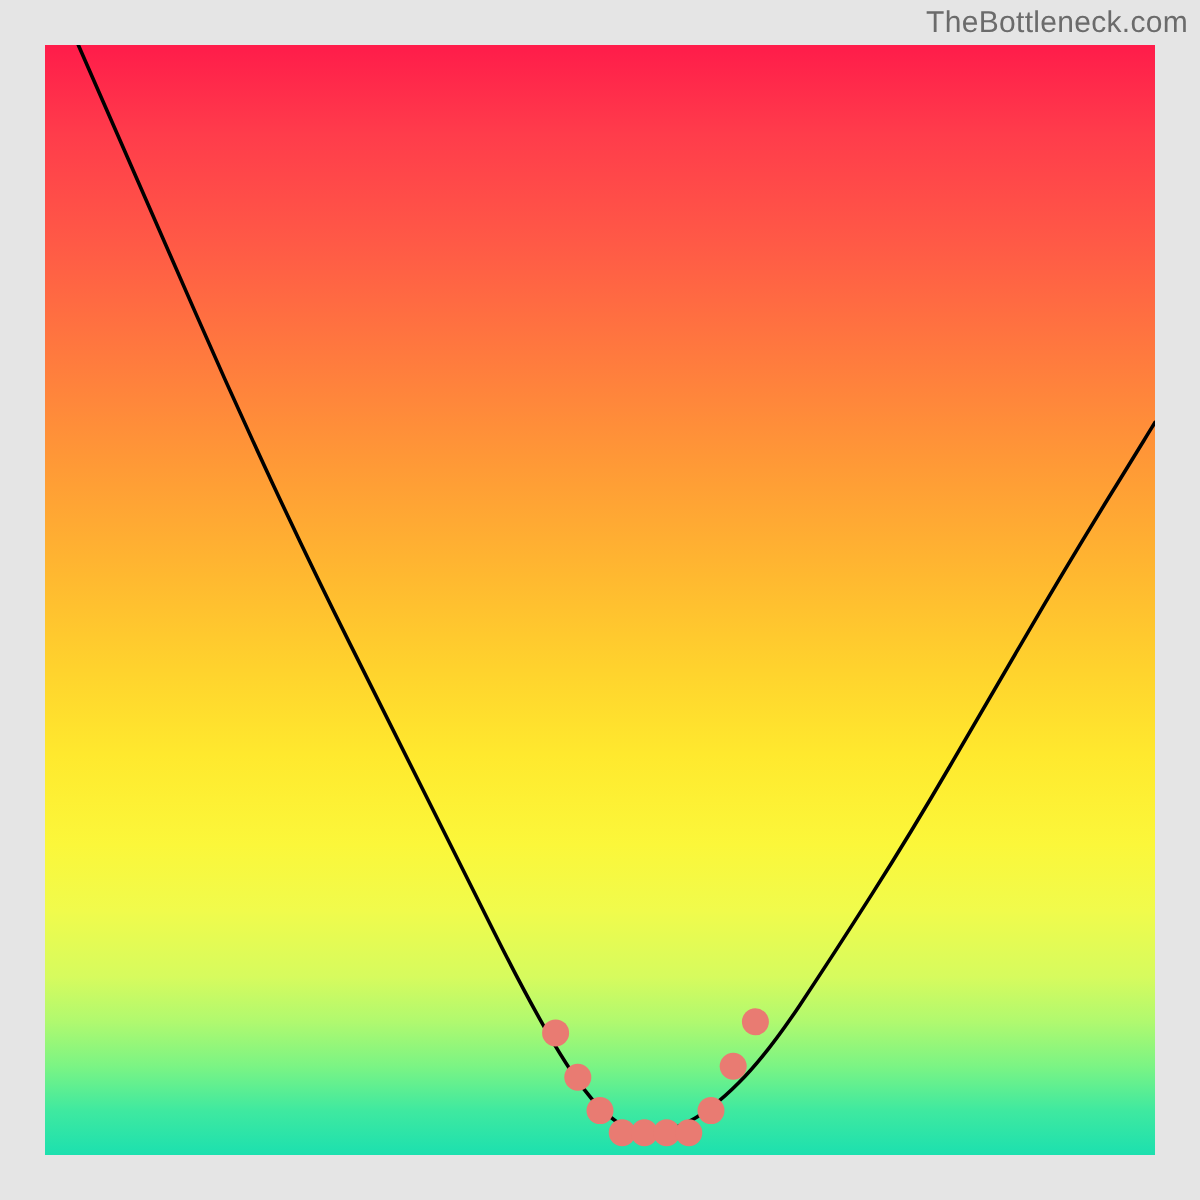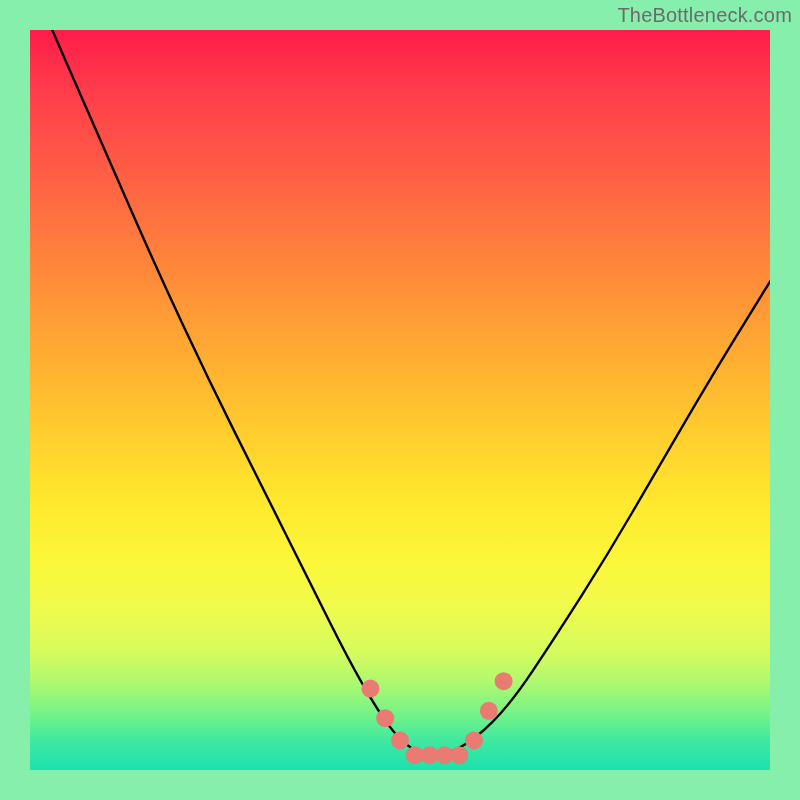--- a/index.html
+++ b/index.html
@@ -9,21 +9,21 @@
     height: 800px;
     overflow: hidden;
     background: #000;
     font-family: Arial, Helvetica, sans-serif;
   }
   .frame {
     position: absolute;
     top: 0; left: 0;
     width: 800px;
     height: 800px;
-    background: #86efac;
+    background: #e5e5e5;
   }
   .plot-area {
     position: absolute;
     top: 30px;
     left: 30px;
     width: 740px;
     height: 740px;
     
     background: linear-gradient(to bottom,
       #ff1c4a 0%,

